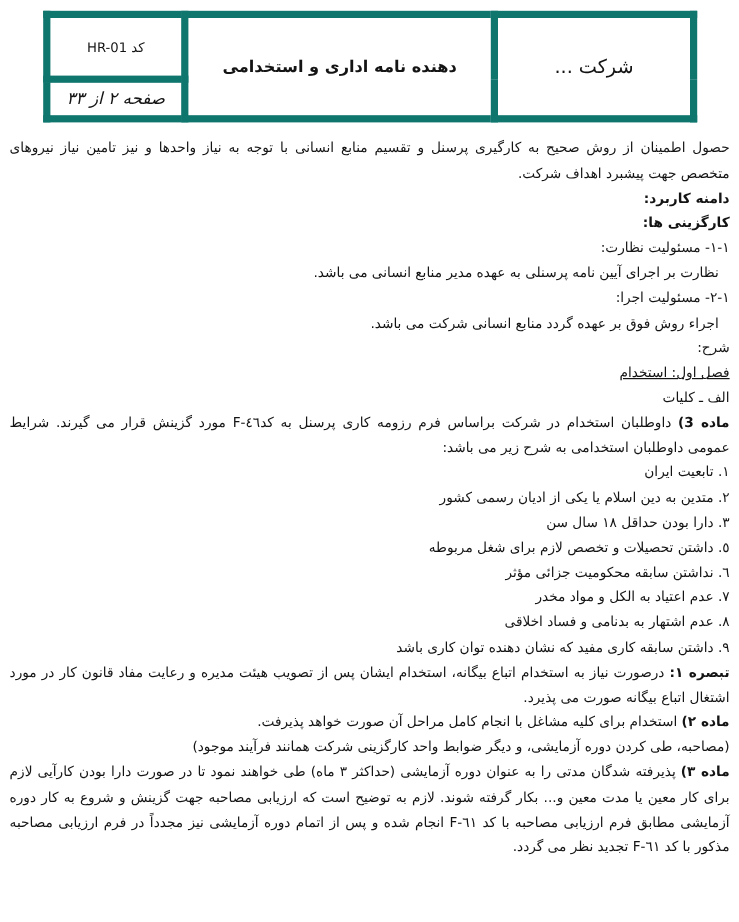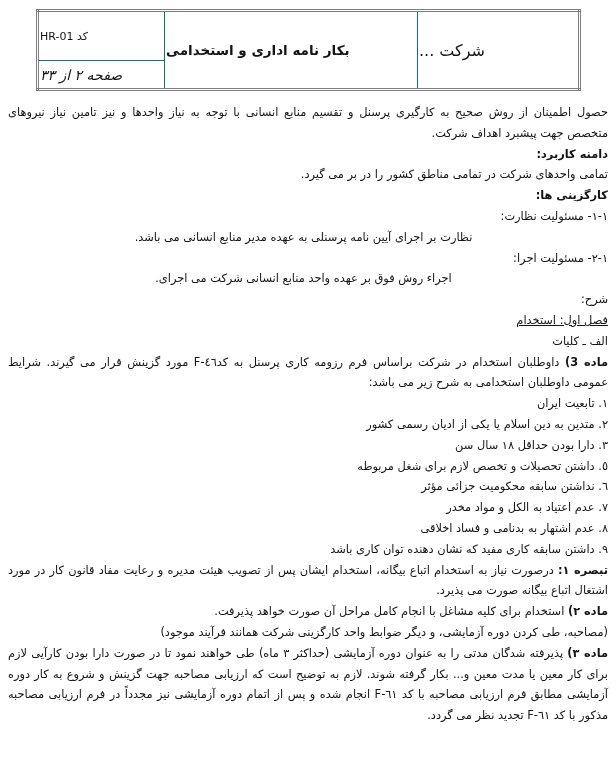--- a/index.html
+++ b/index.html
@@ -8,68 +8,67 @@
     font-family:"DejaVu Sans",sans-serif;color:#141414;
   }
   .page{direction:rtl;width:616px;height:768px;}
 
   
   .header-wrap{margin:9px 35px 0 36px;}
   table.hdr{
     width:100%;border-collapse:collapse;
     border:3px double #7d7d7d;table-layout:fixed;
   }
-  table.hdr td{border:1px solid #0f766e;vertical-align:middle;text-align:left;}
+  table.hdr td{border:6px solid #0f766e;vertical-align:middle;text-align:center;}
   td.company{width:158px;font-size:16px;}
   td.title{width:250px;font-size:13.5px;font-weight:bold;}
   td.code{height:46px;font-size:11px;}
   td.pageno{height:25px;font-size:14px;font-style:italic;}
 
   
   .doc-body{
     margin:11px 8px 0 8px;
     font-size:11.4px;line-height:20.8px;
     text-align:right;
   }
   .blk{min-height:20.8px;}
   .lead{font-weight:bold;}
   .h .lead{font-weight:bold;}
-  .pi{padding-right:9px;text-align:center;}
+  .pi{padding-right:9px;}
   .u span{text-decoration:underline;}
   .pj{text-align:justify;}
 </style>
 </head>
 <body>
 
 <div class="page">
 
   <div class="header-wrap">
     <table class="hdr">
       <tbody>
           <tr>
         <td class="company" rowspan="2">شرکت ...</td>
-        <td class="title" rowspan="2">بکار نامه اداری و استخدامی</td>
+        <td class="title" rowspan="2">دهنده نامه اداری و استخدامی</td>
         <td class="code">کد HR-01</td>
       </tr>
       <tr>
         <td class="pageno">صفحه ٢ از ٣٣</td>
       </tr>
     </tbody>
       </table>
   </div>
 
   <div class="doc-body">
       <div class="blk pj"><span>حصول اطمینان از روش صحیح به کارگیری پرسنل و تقسیم منابع انسانی با توجه به نیاز واحدها و نیز تامین نیاز نیروهای متخصص جهت پیشبرد اهداف شرکت.</span></div>
       <div class="blk h"><span class="lead">دامنه کاربرد:</span></div>
-      <div class="blk p"><span>تمامی واحدهای شرکت در تمامی مناطق کشور را در بر می گیرد.</span></div>
       <div class="blk h"><span class="lead">کارگزینی ها:</span></div>
       <div class="blk p"><span>١-١- مسئولیت نظارت:</span></div>
       <div class="blk pi"><span>نظارت بر اجرای آیین نامه پرسنلی به عهده مدیر منابع انسانی می باشد.</span></div>
       <div class="blk p"><span>١-٢- مسئولیت اجرا:</span></div>
-      <div class="blk pi"><span>اجراء روش فوق بر عهده واحد منابع انسانی شرکت می اجرای.</span></div>
+      <div class="blk pi"><span>اجراء روش فوق بر عهده گردد منابع انسانی شرکت می باشد.</span></div>
       <div class="blk p"><span>شرح:</span></div>
       <div class="blk u"><span>فصل اول: استخدام</span></div>
       <div class="blk p"><span>الف ـ کلیات</span></div>
       <div class="blk pj"><span class="lead">ماده 3)</span><span> داوطلبان استخدام در شرکت براساس فرم رزومه کاری پرسنل به کد٤٦-F مورد گزینش قرار می گیرند. شرایط عمومی داوطلبان استخدامی به شرح زیر می باشد:</span></div>
       <div class="blk p"><span>١. تابعیت ایران</span></div>
       <div class="blk p"><span>٢. متدین به دین اسلام یا یکی از ادیان رسمی کشور</span></div>
       <div class="blk p"><span>٣. دارا بودن حداقل ١٨ سال سن</span></div>
       <div class="blk p"><span>٥. داشتن تحصیلات و تخصص لازم برای شغل مربوطه</span></div>
       <div class="blk p"><span>٦. نداشتن سابقه محکومیت جزائی مؤثر</span></div>
       <div class="blk p"><span>٧. عدم اعتیاد به الکل و مواد مخدر</span></div>

